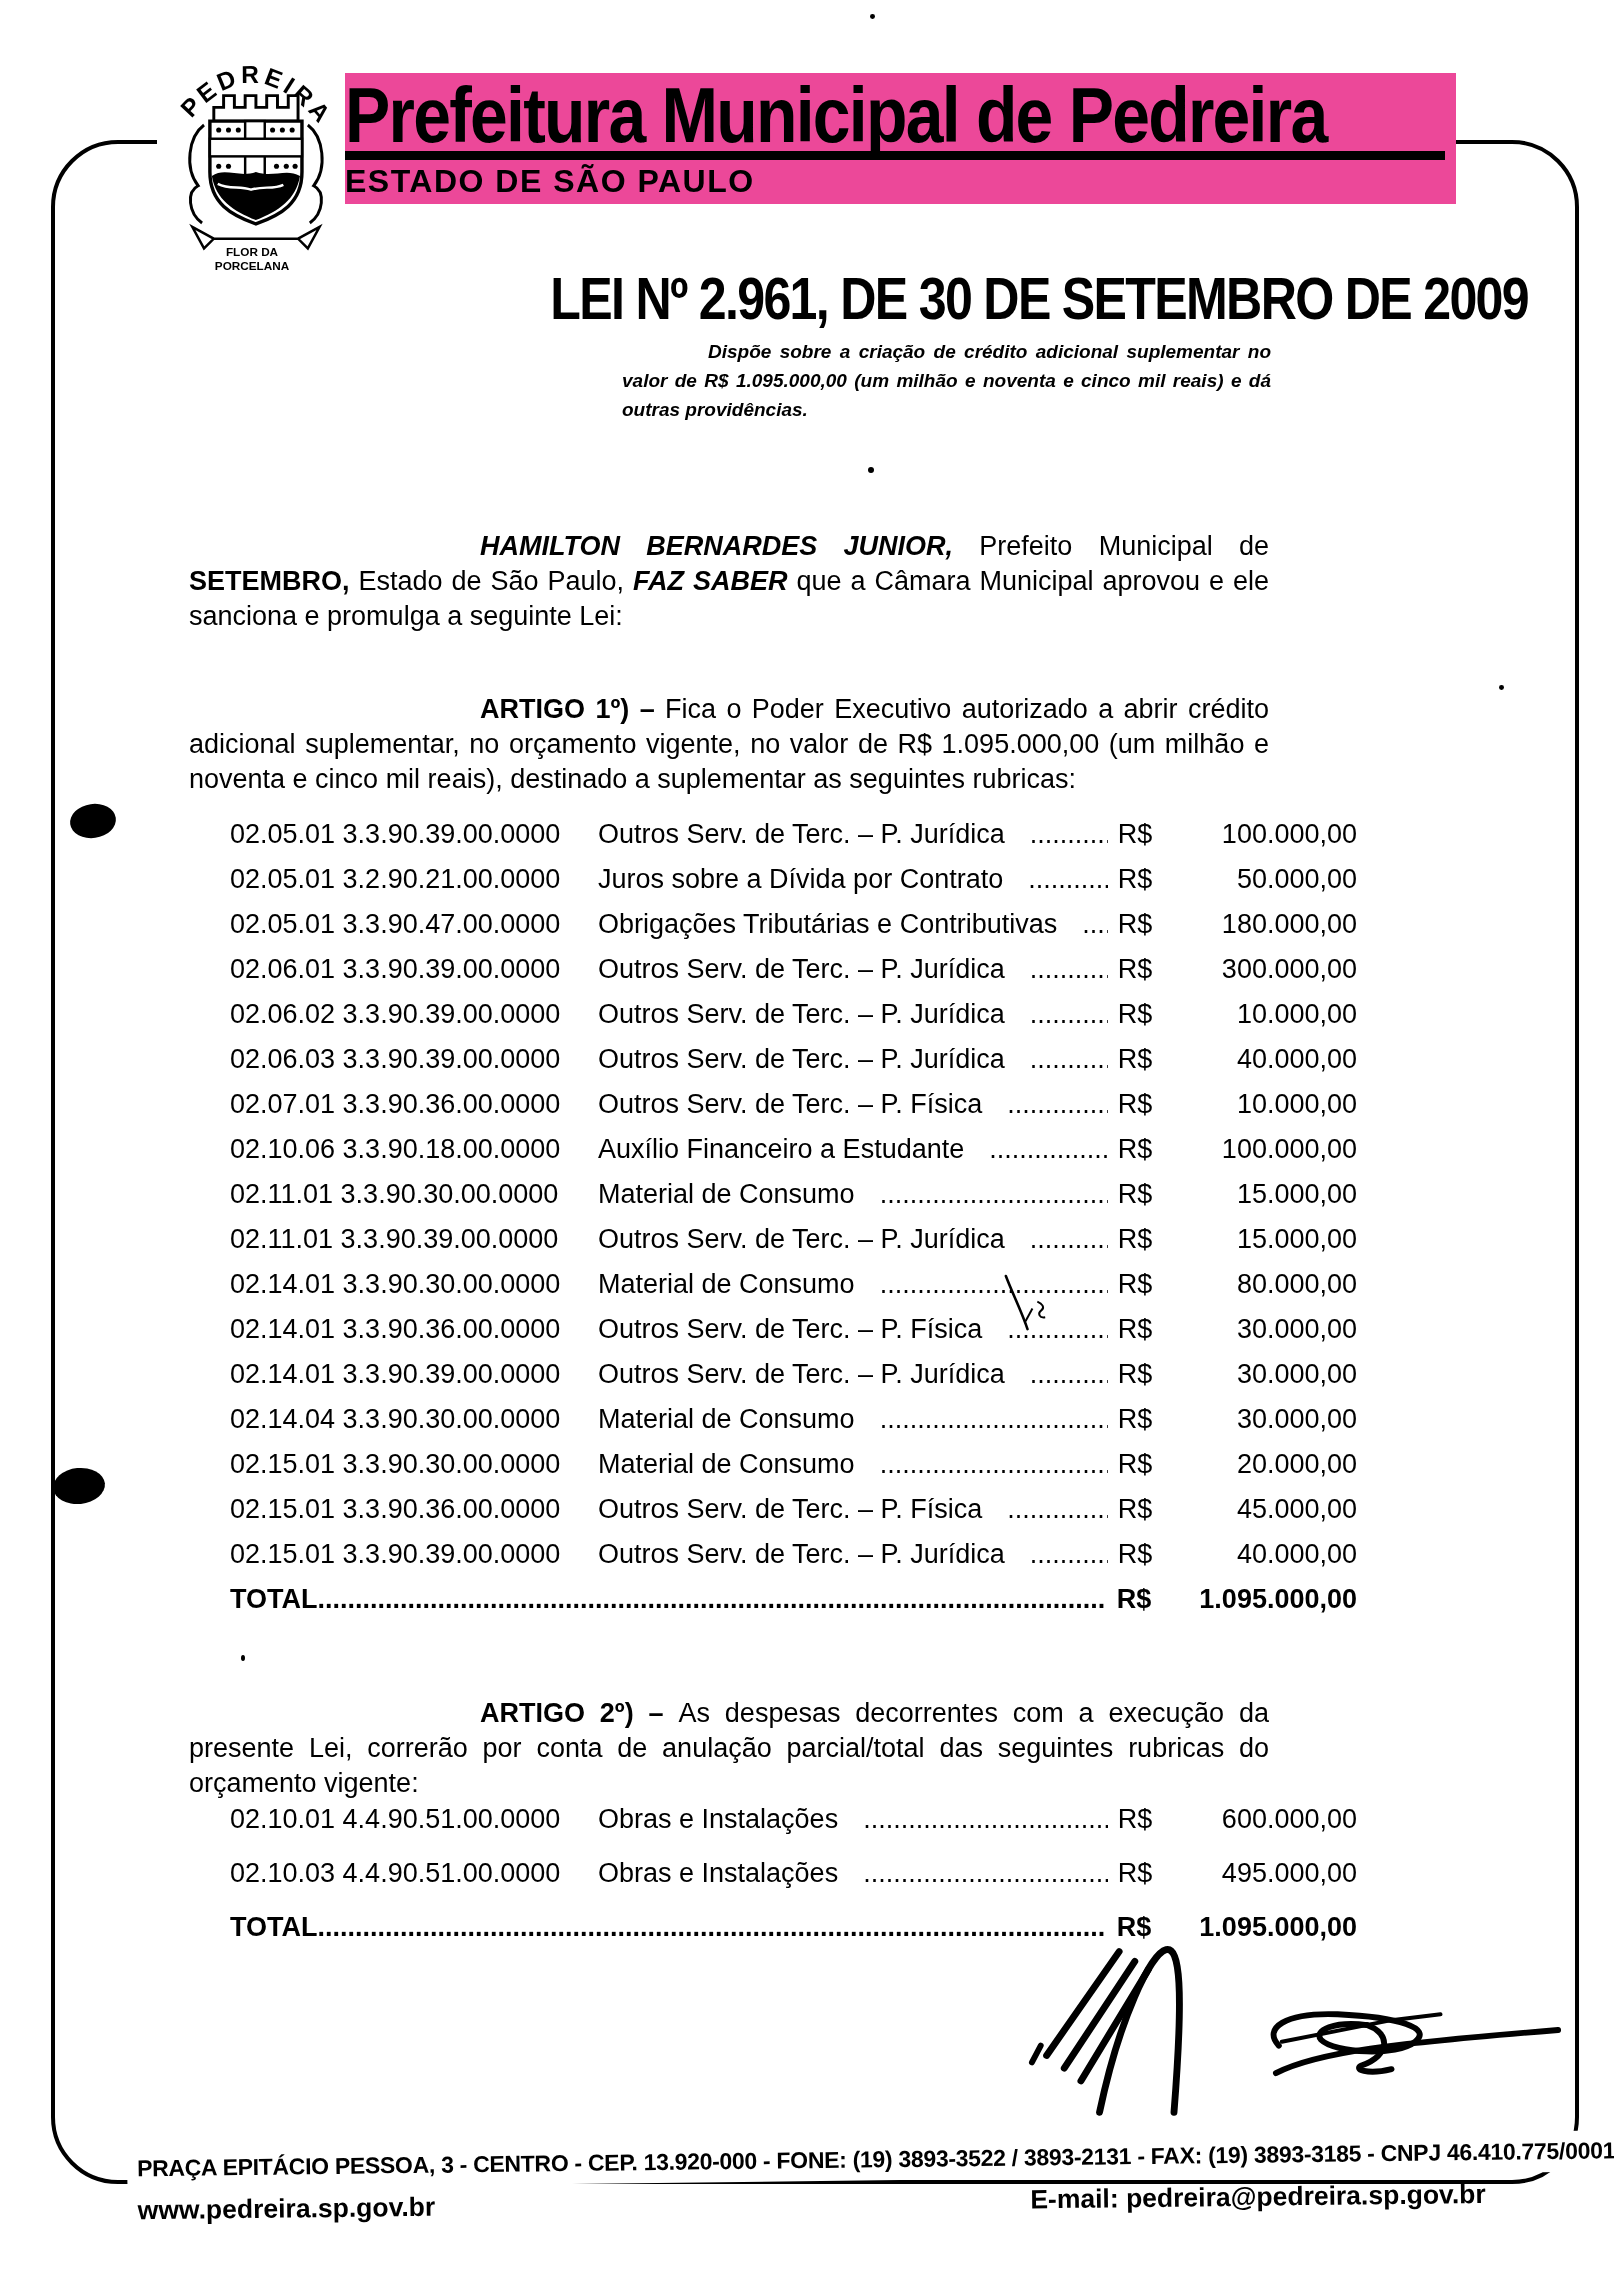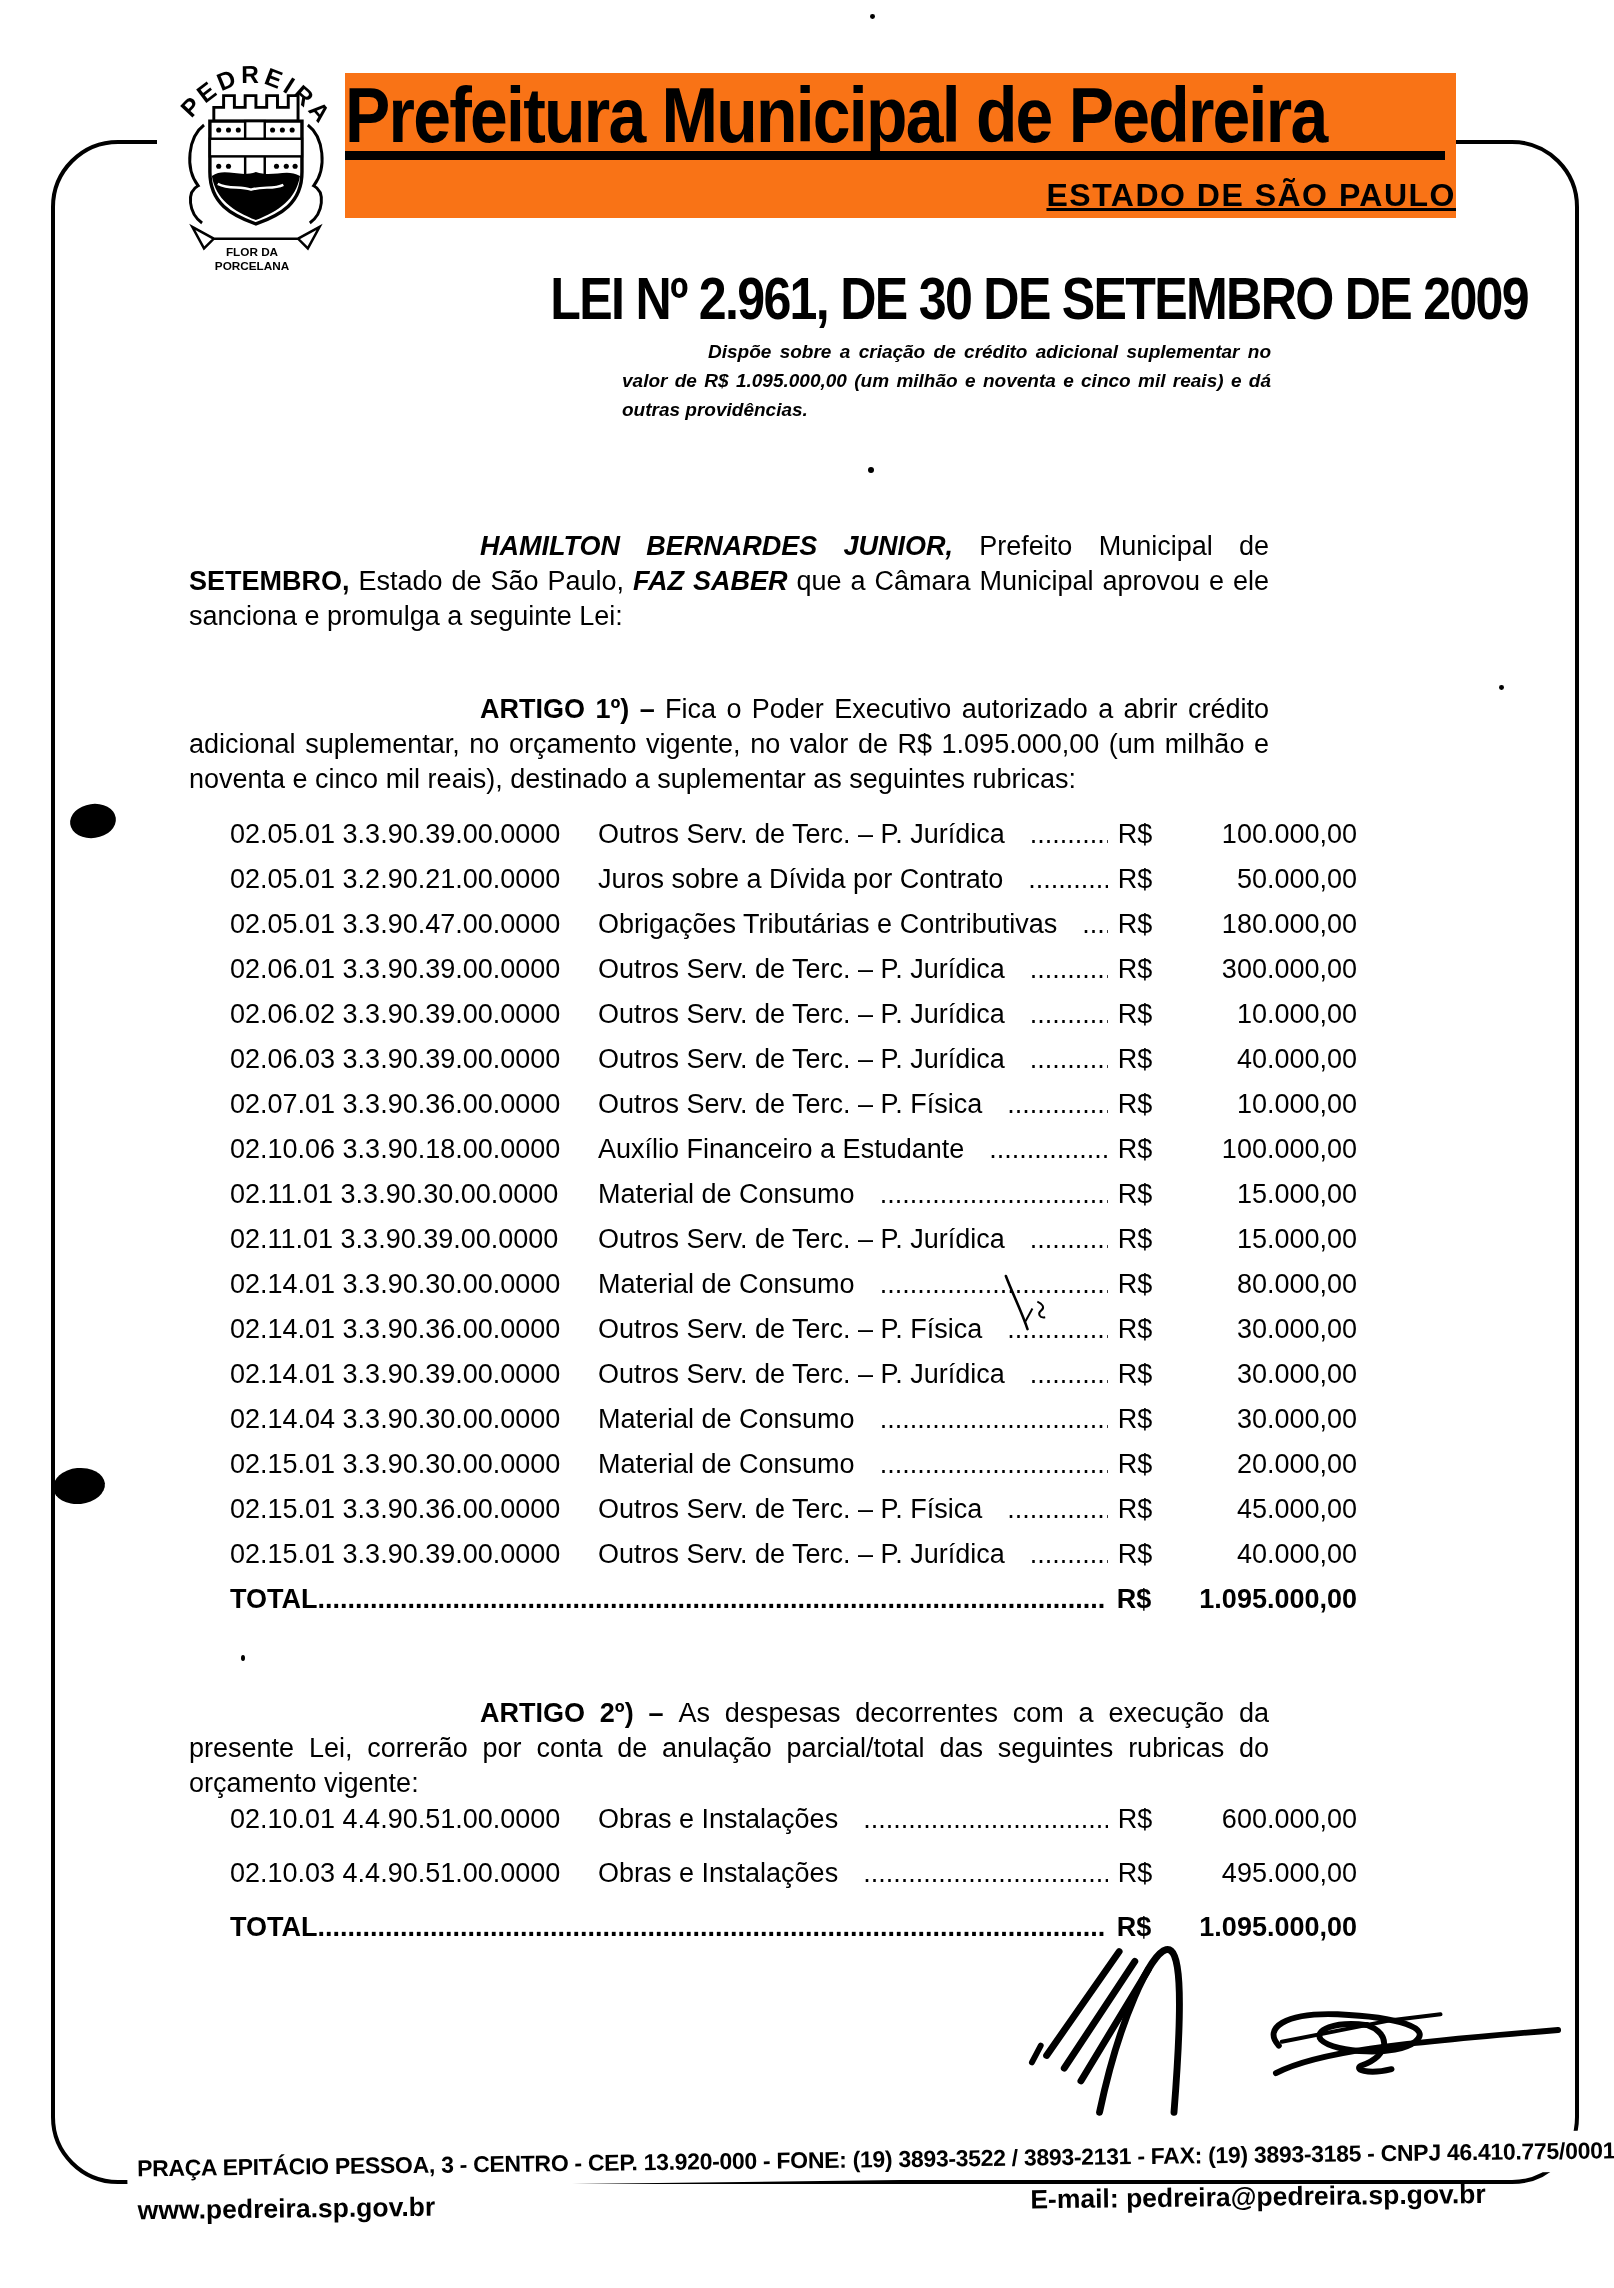--- a/index.html
+++ b/index.html
@@ -7,27 +7,27 @@
     position:relative;width:1614px;height:2289px;background:#fff;overflow:hidden;
     font-family:"Liberation Sans",sans-serif;color:#000;
   }
   
   .page-border{
     position:absolute;left:51px;top:140px;width:1520px;height:2036px;
     border:4.9px solid #000;border-radius:67px;
   }
   
   .logo-box{position:absolute;left:157px;top:27.4px;width:191px;height:247px;background:#fff;}
-  .title-block{position:absolute;left:345px;top:73px;width:1111px;background:#f97316;padding-bottom:3.9px;}
+  .title-block{position:absolute;left:345px;top:73px;width:1111px;background:#ec4899;padding-bottom:3.9px;}
   .muni-title{
     display:block;white-space:nowrap;font-weight:bold;font-size:78px;line-height:84px;
     letter-spacing:-2px;transform:scaleX(.87);transform-origin:left center;
   }
   .muni-bar{width:1100px;height:8.8px;background:#000;margin-top:-5.9px;}
-  .state-line{margin-top:17px;text-align:right;font-weight:bold;font-size:32px;letter-spacing:1.5px;text-decoration:underline;}
+  .state-line{margin-top:3px;text-align:left;font-weight:bold;font-size:32px;letter-spacing:1.5px;}
   
   .law-title{position:absolute;left:0;top:265px;width:1614px;text-align:right;}
   .law-title span{
     display:inline-block;font-weight:bold;font-size:59px;letter-spacing:-2px;white-space:nowrap;
     transform:scaleX(.85);
   }
   
   .summary{
     position:absolute;left:622px;top:337px;width:649px;
     font-weight:bold;font-style:italic;font-size:19px;line-height:29px;

